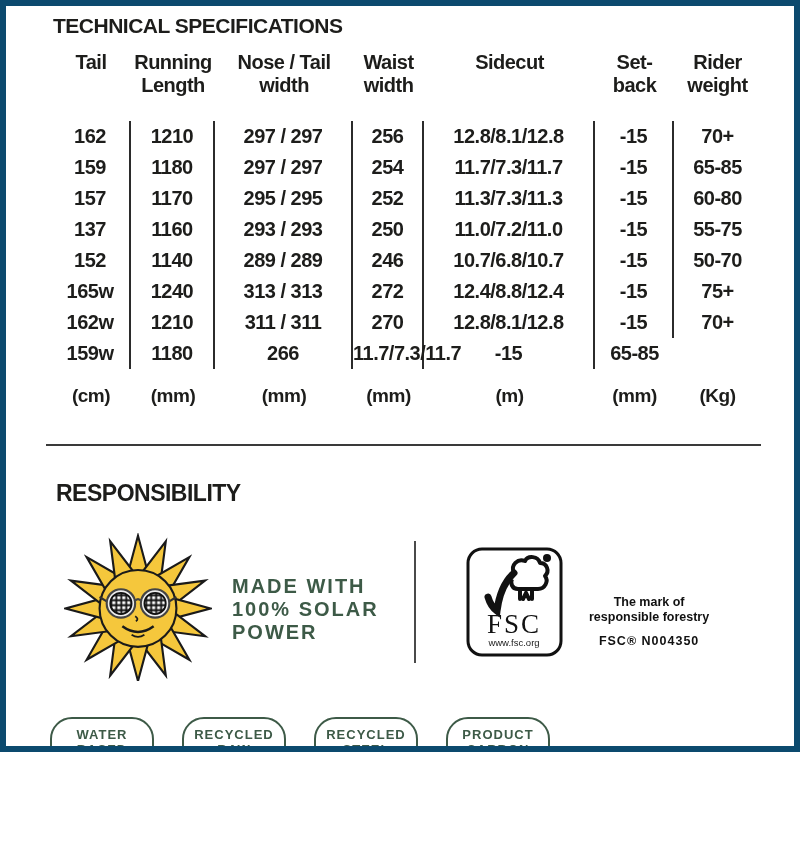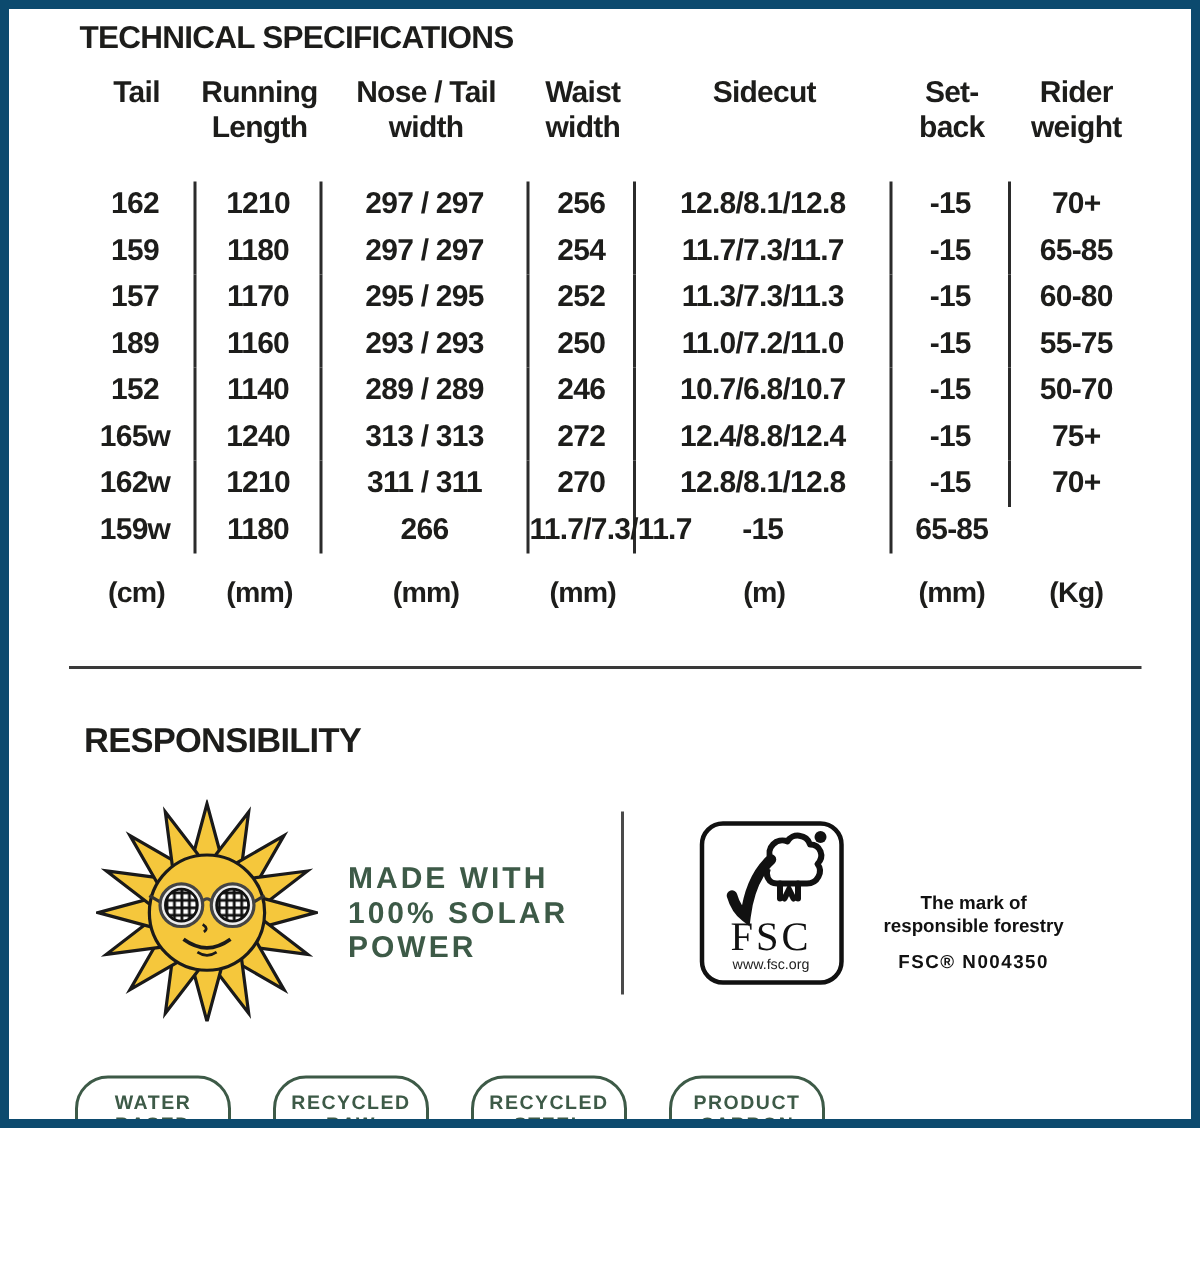--- a/index.html
+++ b/index.html
@@ -80,21 +80,21 @@
       <div class="cell sep">11.7/7.3/11.7</div>
       <div class="cell sep">-15</div>
       <div class="cell">65-85</div>
       <div class="cell sep">157</div>
       <div class="cell sep">1170</div>
       <div class="cell sep">295 / 295</div>
       <div class="cell sep">252</div>
       <div class="cell sep">11.3/7.3/11.3</div>
       <div class="cell sep">-15</div>
       <div class="cell">60-80</div>
-      <div class="cell sep">189</div>
+      <div class="cell sep">137</div>
       <div class="cell sep">1160</div>
       <div class="cell sep">293 / 293</div>
       <div class="cell sep">250</div>
       <div class="cell sep">11.0/7.2/11.0</div>
       <div class="cell sep">-15</div>
       <div class="cell">55-75</div>
       <div class="cell sep">152</div>
       <div class="cell sep">1140</div>
       <div class="cell sep">289 / 289</div>
       <div class="cell sep">246</div>

